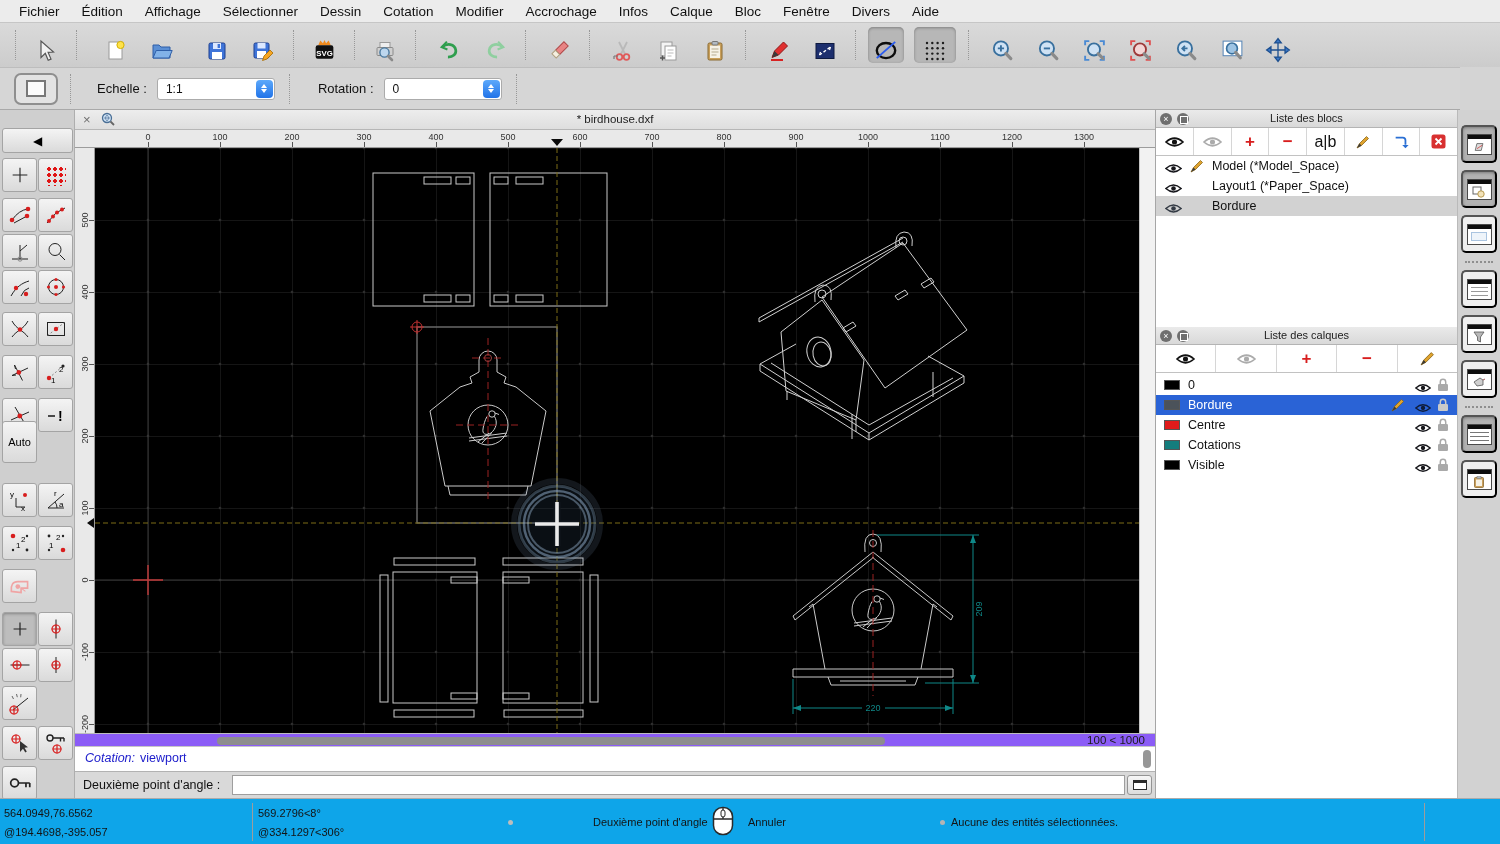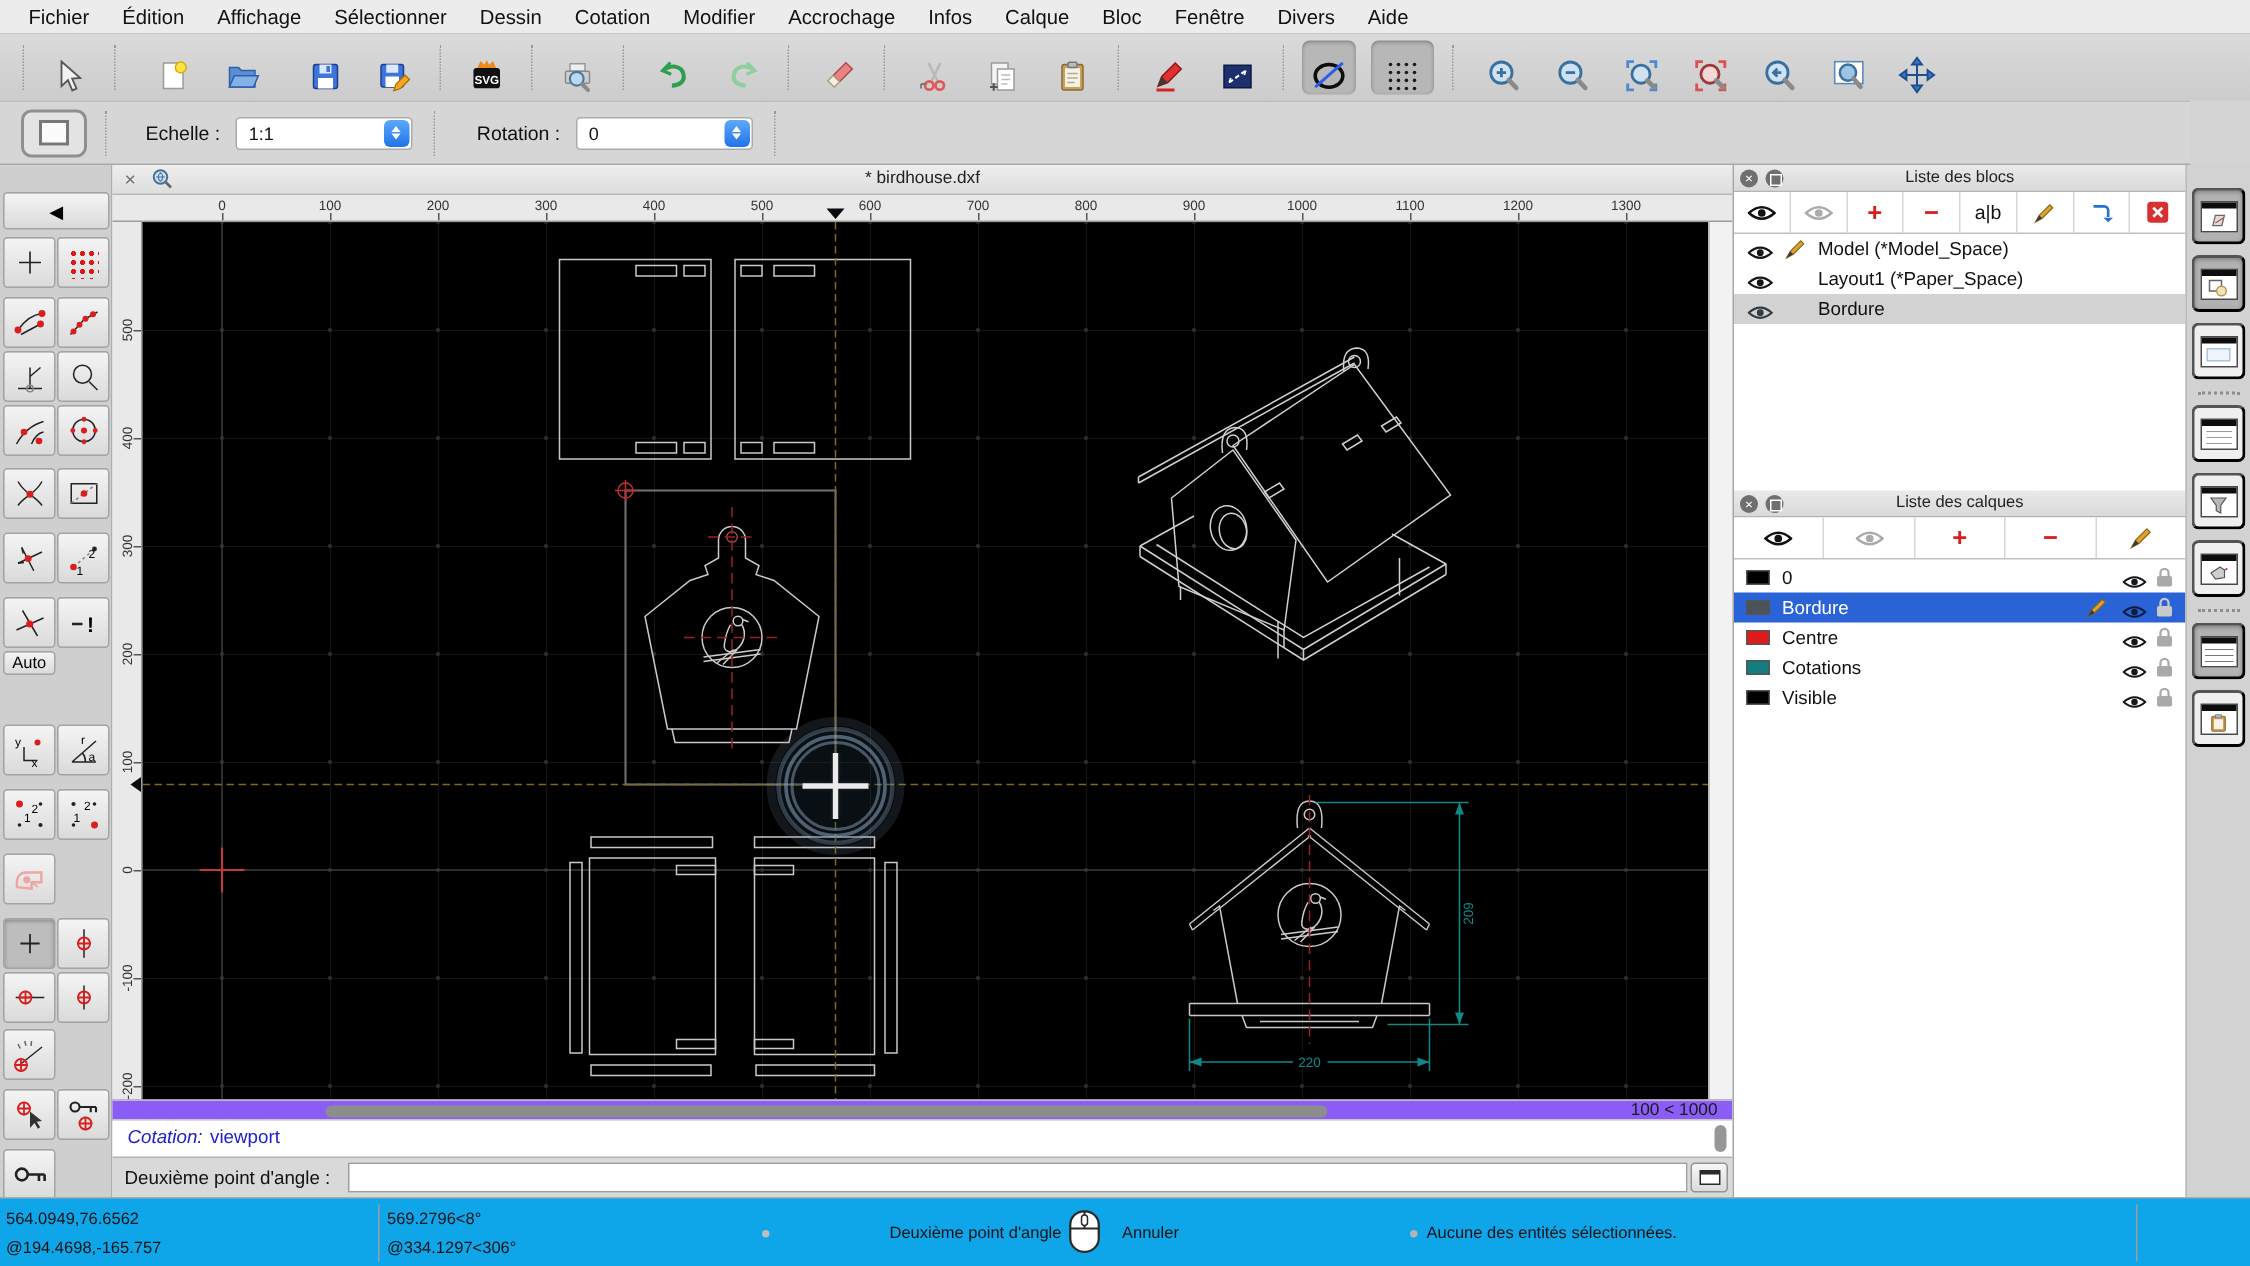--- a/index.html
+++ b/index.html
@@ -106,21 +106,21 @@
             border-left:1px solid #a6a6a6; }
   .phead { position:relative; height:18px; background:linear-gradient(#eaeaea,#d9d9d9);
            border-bottom:1px solid #b4b4b4; text-align:center; font-size:11px; line-height:17px; color:#222; }
   .pbtnc { position:absolute; top:3px; width:12px; height:12px; border-radius:50%; background:#6f6f6f;
            color:#fff; font-size:9px; line-height:12px; text-align:center; }
   .pdetach { position:absolute; top:3px; left:21px; width:12px; height:12px; border-radius:50%; background:#6f6f6f; }
   .pdetach::after { content:""; position:absolute; left:3px; top:3px; width:6px; height:6px;
                     border:1px solid #fff; background:transparent; }
   .ptools { display:flex; height:28px; border-bottom:1px solid #c2c2c2; background:#fff; }
   .pt { flex:1; border-right:1px solid #d6d6d6; display:flex; align-items:center; justify-content:center;
-        font-size:13px; }
+        font-size:16px; }
   .pt:last-child { border-right:none; }
   .plusred { color:#d81e1e; font-size:17px; font-weight:bold; line-height:1; }
   .brow { position:relative; height:20px; font-size:12.5px; line-height:20px; }
   .brow.sel { background:#d2d2d2; }
   .beye { position:absolute; left:9px; top:4px; color:#15151a; }
   .bpen { position:absolute; left:34px; top:3px; }
   .blabel { position:absolute; left:56px; }
   .lrow { position:relative; height:20px; font-size:12.5px; line-height:20px; }
   .lrow.sel { background:#2a63d6; color:#fff; }
   .swatch { position:absolute; left:8px; top:5px; width:16px; height:10px; border:1px solid #555; }
@@ -522,21 +522,21 @@
         <circle cx="11.8" cy="13" r="2.4" fill="#d81e1e"></circle>
       </svg>
     </button>
   <button class="sb" style="left:38px;top:288px">
       <svg width="24" height="24" viewBox="0 0 24 24">
         <path d="M4 13 H11" stroke="#222" stroke-width="1.6"></path>
         <text x="14" y="18" font-size="14" font-weight="bold">!</text>
       </svg>
     </button>
 
-  <button class="sb" style="left:2px;top:324px;width:35px;height:16px">
+  <button class="sb" style="left:2px;top:311px;width:35px;height:42px">
       <span>Auto</span>
     </button>
 
   <button class="sb" style="left:2px;top:373px">
       <svg width="24" height="24" viewBox="0 0 24 24">
         <text x="2" y="9" font-size="8">y</text>
         <path d="M8 10 V19 H17" fill="none" stroke="#222"></path>
         <text x="13" y="23" font-size="8">x</text>
         <circle cx="17" cy="7" r="2" fill="#d81e1e"></circle>
       </svg>
@@ -1048,21 +1048,21 @@
             <rect x="3" y="0.5" width="4" height="2" fill="#b2bac2" stroke="#777" stroke-width="0.5"></rect>
             <rect x="2" y="3.5" width="6" height="6.5" fill="#f6f2e6"></rect>
           </svg>
         </span>
       </span>
     </button>
 </div>
 
 <div class="statusbar">
   <span class="st" style="left:4px;top:8px">564.0949,76.6562</span>
-  <span class="st" style="left:4px;top:27px">@194.4698,-165.757</span>
+  <span class="st" style="left:4px;top:27px">@194.4698,-395.057</span>
   <span class="sdiv" style="left:252px"></span>
   <span class="st" style="left:258px;top:8px">569.2796&lt;8°</span>
   <span class="st" style="left:258px;top:27px">@334.1297&lt;306°</span>
   <span class="sdot" style="left:508px;top:21px"></span>
   <span class="st" style="left:593px;top:17px">Deuxième point d'angle</span>
   <span class="st" style="left:712px;top:6px"><svg width="22" height="32" viewBox="0 0 22 30">
         <rect x="1.5" y="1.5" width="19" height="27" rx="9" fill="#fff" stroke="#2a2a2a" stroke-width="1.5"></rect>
         <path d="M11 1.5 V13 M1.5 13 H20.5" stroke="#2a2a2a" stroke-width="1.3" fill="none"></path>
         <rect x="9" y="4" width="4" height="7" rx="2" fill="#fff" stroke="#2a2a2a"></rect>
       </svg></span>

